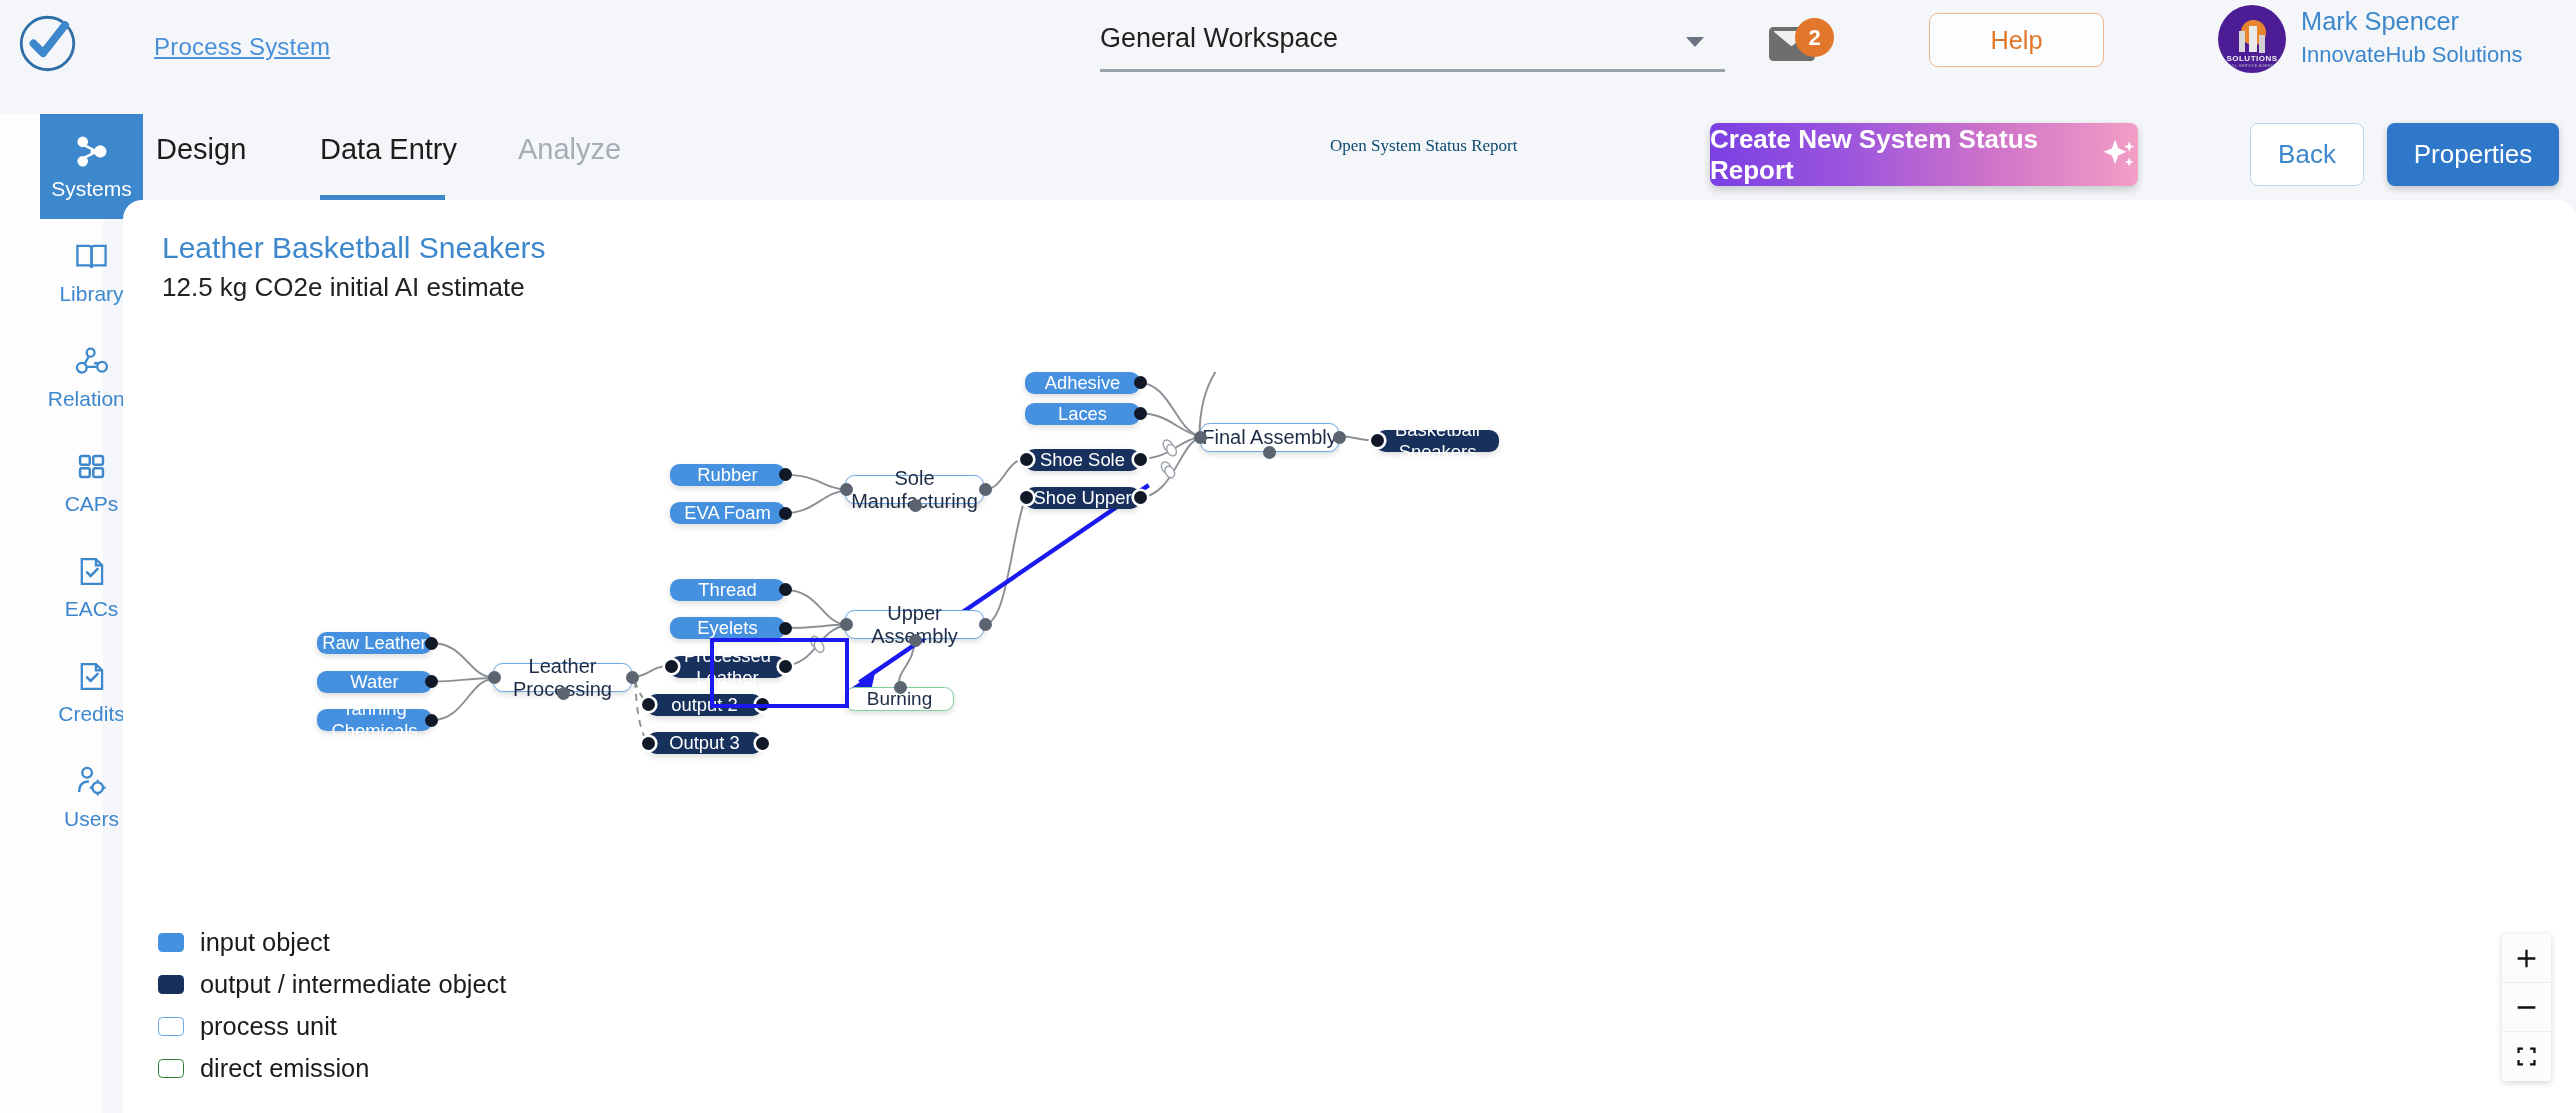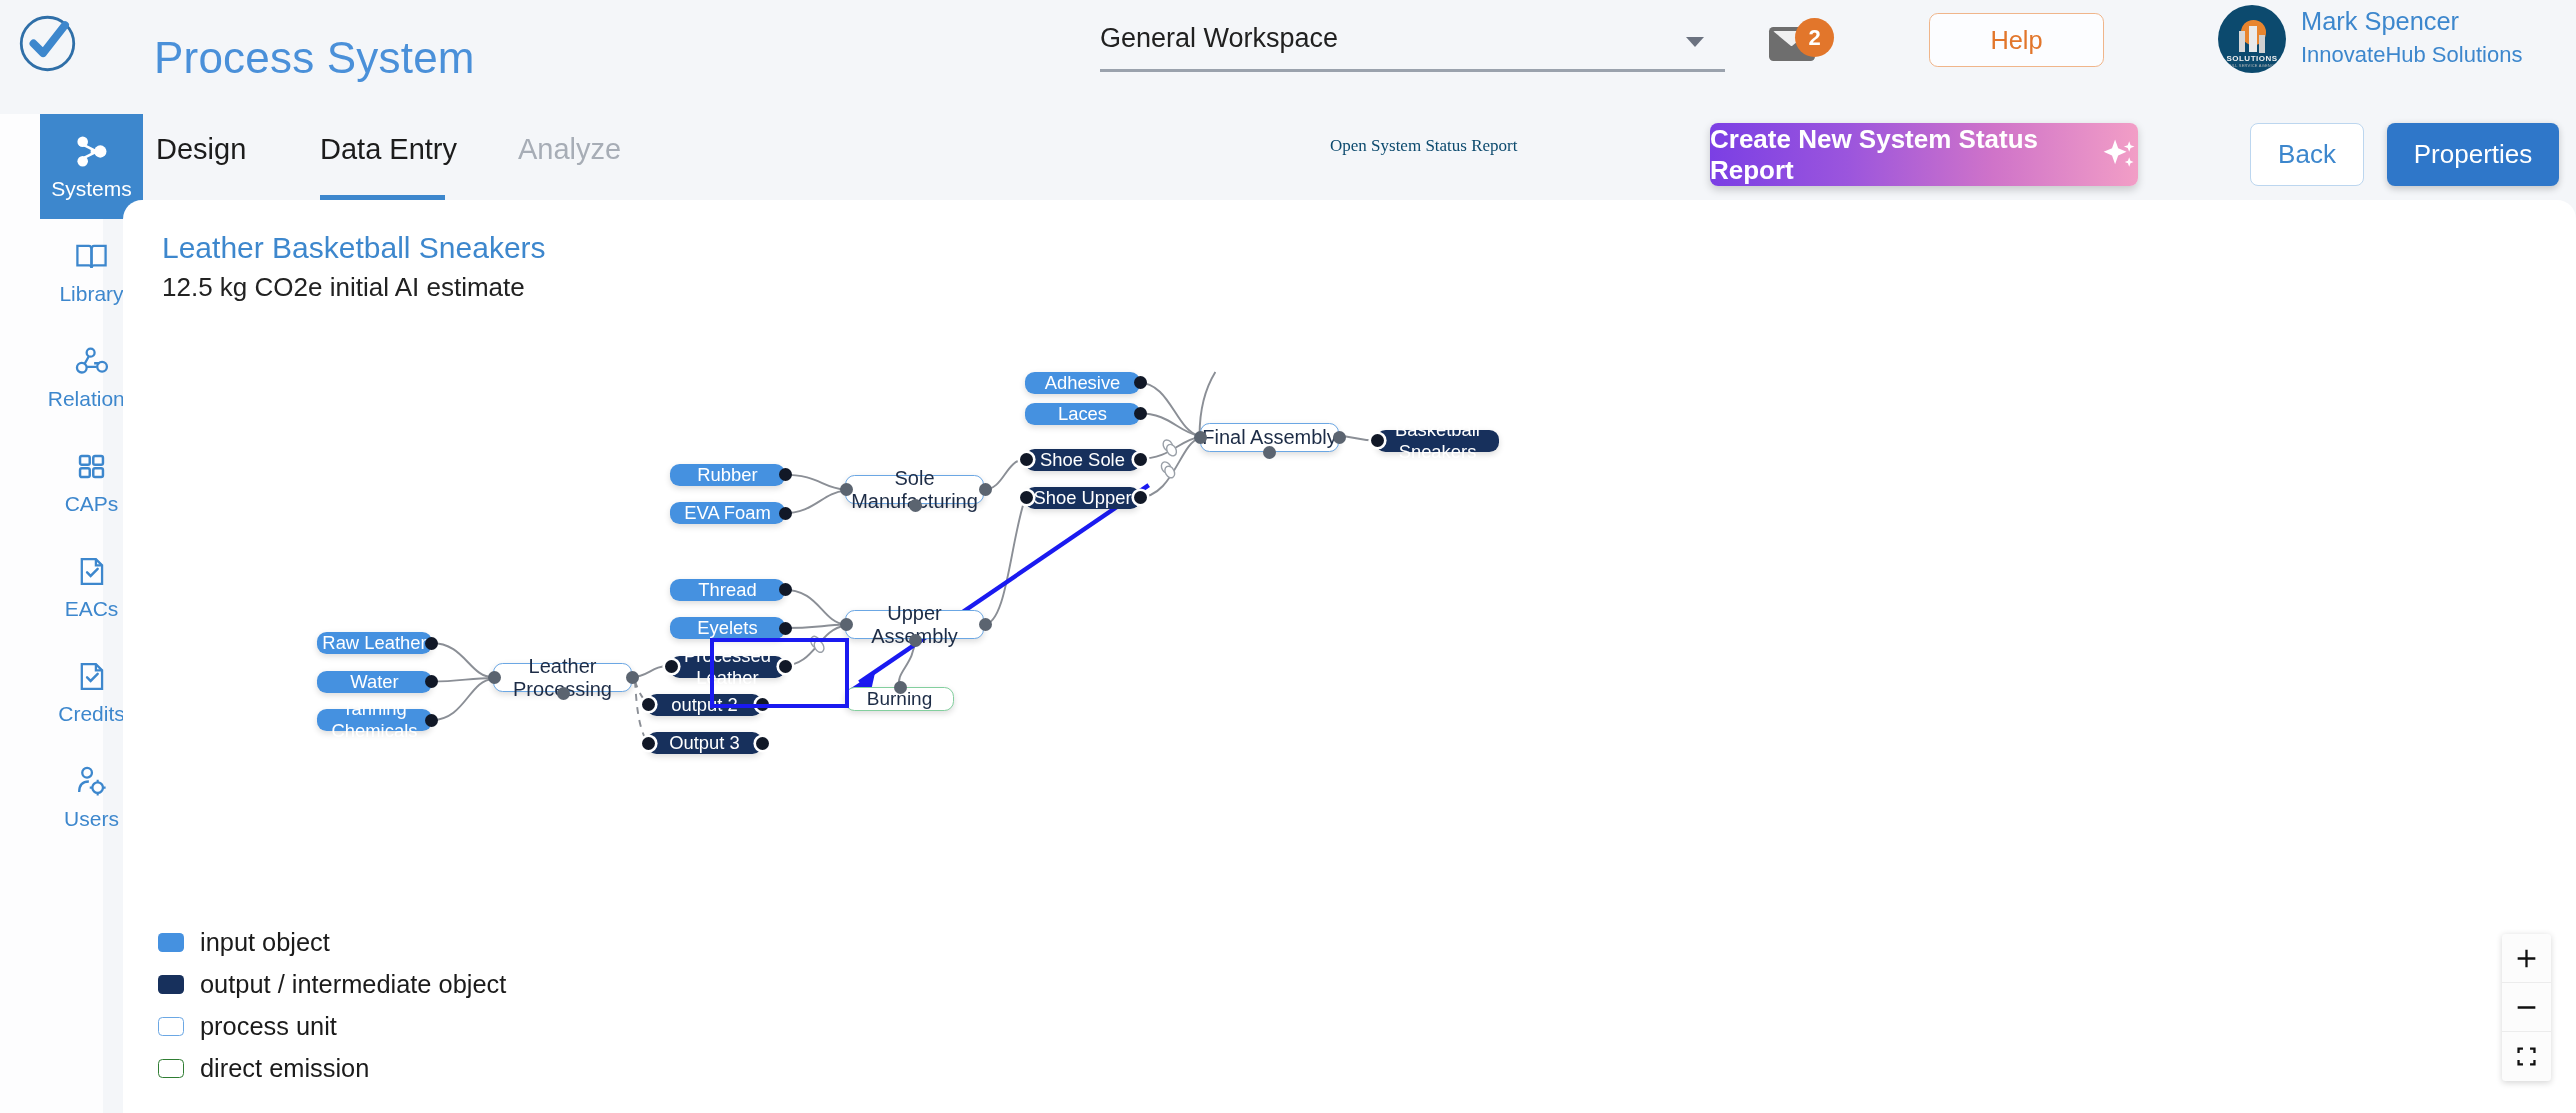--- a/index.html
+++ b/index.html
@@ -13,22 +13,23 @@
   
   .topbar {
     position: absolute; left: 0; top: 0; width: 2576px; height: 114px;
     background: #f4f6f9;
   }
   .logo-mark {
     position: absolute; left: 16px; top: 12.3px; width: 63px; height: 63px;
   }
   .app-title {
     position: absolute; left: 154px; top: 33px;
-    font-size: 44px; color: #4a90d9; font-weight: 400; letter-spacing: 0.2px;
-    white-space: nowrap;
+    font-size: 24px; color: #4a90d9; font-weight: 400; letter-spacing: 0.2px;
+    white-space: nowrap;
+    text-decoration: underline;
   }
   .workspace-select {
     position: absolute; left: 1100px; top: 19px; width: 627px; height: 53px;
   }
   .workspace-select .ws-value {
     font-size: 27px; color: #212121; position: absolute; left: 0; top: 3.5px;
     white-space: nowrap;
   }
   .workspace-select .ws-caret {
     position: absolute; right: 23px; top: 17.5px;
@@ -56,21 +57,21 @@
     font-size: 22px; line-height: 39px; text-align: center; font-weight: 600;
   }
   .help-btn {
     position: absolute; left: 1929px; top: 13px; width: 175px; height: 54px;
     border: 1.4px solid #f0b58a; border-radius: 8.8px; background: #fcfdff;
     color: #e2762b; font-size: 25.4px; line-height: 53px; text-align: center;
     cursor: pointer;
   }
   .avatar {
     position: absolute; left: 2218px; top: 5.3px; width: 68px; height: 68px;
-    border-radius: 50%; background: #0c4a6e; overflow: hidden;
+    border-radius: 50%; background: #4c1d95; overflow: hidden;
   }
   .avatar .av-sun {
     position: absolute; left: 23px; top: 15px; width: 24.6px; height: 24.6px;
     border-radius: 50%; background: #e8852e;
   }
   .avatar .av-b1 { position: absolute; left: 21px; top: 26px; width: 6.1px; height: 21px; background: #d8d8d8; }
   .avatar .av-b2 { position: absolute; left: 31px; top: 21px; width: 8px; height: 26px; background: #eaeaea; }
   .avatar .av-b3 { position: absolute; left: 41px; top: 30px; width: 6.1px; height: 17.5px; background: #d0d0d0; }
   .avatar .av-txt {
     position: absolute; left: 0; top: 49px; width: 68px; text-align: center;

